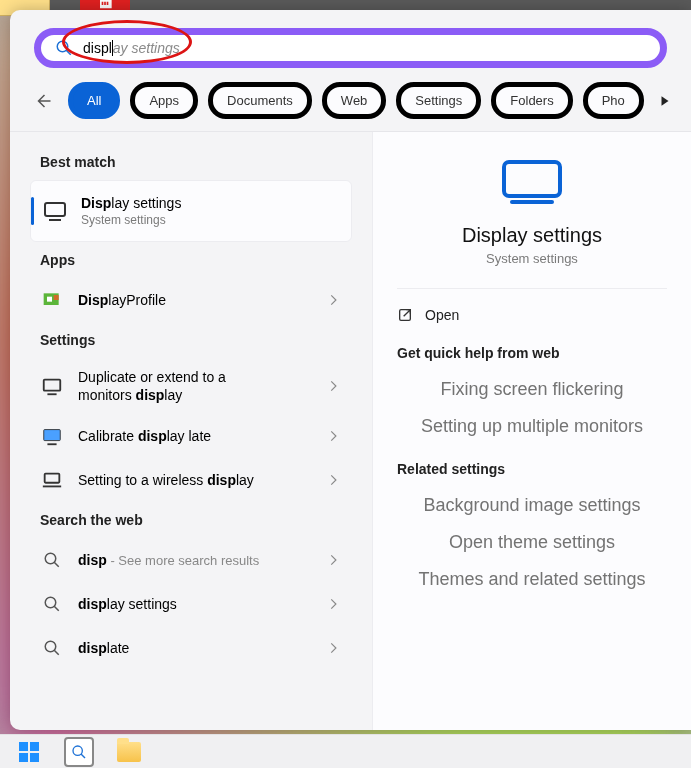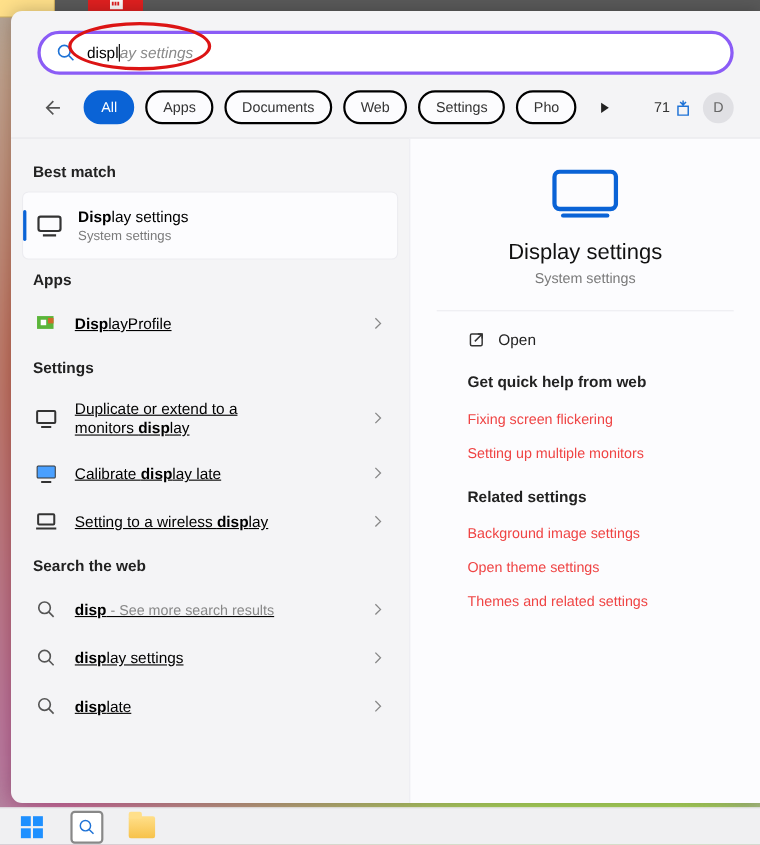--- a/index.html
+++ b/index.html
@@ -31,54 +31,54 @@
     background:#f4f4f6; border-radius:10px 0 0 10px;
     box-shadow: 0 0 16px rgba(0,0,0,.25);
     display:flex; flex-direction:column;
     overflow:hidden;
   }
   .searchbar-row {
     padding:18px 24px 10px 24px; position:relative;
   }
   .searchbox {
     background:#fff; border-radius:20px; height:40px; display:flex; align-items:center;
-    padding:0 14px; border:3px solid #8b5cf6; position:relative;
+    padding:0 14px; border:7px solid #8b5cf6; position:relative;
   }
   .searchbox .search-icon { width:18px; height:18px; color:#1e72d6; margin-right:10px; flex:none;}
   .searchbox .typed { font-size:14px; color:#000; }
   .searchbox .caret { display:inline-block; width:1px; height:16px; background:#000; vertical-align:middle; margin-left:0px;}
   .searchbox .ghost { font-size:14px; color:#8a8a8a;font-style:italic; }
   .annot-ellipse {
     position:absolute; top:10px; left:52px; width:130px; height:44px;
     border:3px solid #dc1414; border-radius:50%; pointer-events:none;
   }
 
   .tabs-row {
     display:flex; align-items:center; gap:10px; padding:4px 24px 12px 24px;
     border-bottom:1px solid #e6e6ea; background:#f4f4f6;
   }
   .back { width:26px; height:26px; display:flex; align-items:center; justify-content:center; color:#555; margin-right:6px;}
   .pill {
-    background:#fcfcfe; border:2px solid #000000; color:#333; font-size:13px;
+    background:#fcfcfe; border:5px solid #000000; color:#333; font-size:13px;
     padding:6px 14px; border-radius:18px; white-space:nowrap; cursor:pointer;
   }
   .pill.active { background:#0a63d6; color:#fff; border-color:#0a63d6; font-weight:500;}
   .tabs-row .play { margin-left:4px; width:24px; display:flex; justify-content:center;}
   .tabs-row .spacer { flex:1; }
   .tabs-row .points { display:flex; align-items:center; gap:4px; font-size:13px; color:#333;}
   .tabs-row .avatar {
     width:28px; height:28px; border-radius:50%; background:#e0e0e4; color:#666;
     display:flex; align-items:center; justify-content:center; font-size:13px;
   }
 
   .body {
     flex:1; display:flex; overflow:hidden;
   }
   .left {
-    width:362px; padding:12px 10px; overflow:hidden;
+    width:362px; padding:12px 20px; overflow:hidden;
   }
   .right {
     flex:1; background:#fcfcfe; border-left:1px solid #ececf0;
   }
 
   .section-title { font-size:14px; font-weight:600; color:#222; padding:10px 10px 10px 10px;}
   .bestmatch-card {
     background:#fcfcfe; border:1px solid #ececf0; border-radius:6px;
     display:flex; align-items:center; gap:14px; padding:14px 12px; position:relative;
   }
@@ -88,34 +88,34 @@
   .bm-icon { width:24px; height:24px; display:flex; align-items:center; justify-content:center;}
   .bm-text .title { font-size:14px; color:#000; }
   .bm-text .title b { font-weight:600; }
   .bm-text .sub { font-size:12px; color:#7a7a7a; margin-top:2px;}
 
   .row {
     display:flex; align-items:center; gap:14px; padding:10px 10px; border-radius:6px; cursor:pointer; position:relative;
   }
   .row .ic { width:24px; height:24px; display:flex; align-items:center; justify-content:center; flex:none;}
   .row .txt { font-size:14px; color:#222; flex:1; }
-  .row .txt .title { font-size:14px; color:#000; line-height:1.3;text-decoration:underline;}
+  .row .txt .title { font-size:14px; color:#000; line-height:1.3;}
   .row .txt .title b { font-weight:600;}
   .row .chev { width:16px; color:#888; flex:none;}
 
   .right-inner { padding:28px 24px 16px 24px; }
   .right-hero { display:flex; flex-direction:column; align-items:center; padding-bottom:22px; border-bottom:1px solid #ececf0;}
   .right-hero .hero-icon { width:60px; height:44px; margin-bottom:20px;}
   .right-hero .hero-title { font-size:20px; color:#111; font-weight:400;}
   .right-hero .hero-sub { font-size:13px; color:#7a7a7a; margin-top:4px;}
 
-  .right-sect { padding:18px 0 0 0;margin-left:28px; }
+  .right-sect { padding:18px 0 0 0; }
   .right-sect .open-row { display:flex; align-items:center; gap:12px; font-size:14px; color:#222; padding:0 0 18px 0;}
   .right-sect .lab { font-size:14px; font-weight:600; color:#222; padding:4px 0 10px 0;}
-  .right-sect .link { font-size:13px; color:#ef4444; padding:8px 0; cursor:pointer;}
+  .right-sect .link { font-size:18px; color:#737373; padding:8px 0; cursor:pointer;text-align:center;}
 
   
   .taskbar {
     position:absolute; bottom:0; left:0; right:0; height:34px; background:#f0f0f2;
     display:flex; align-items:center; gap:20px; padding:0 14px;
     border-top:1px solid #e2e2e4;
   }
   .tb-btn { width:30px; height:30px; display:flex; align-items:center; justify-content:center; border-radius:4px;}
   .tb-btn.border { border:2px solid #888; border-radius:4px; background:#fff;}
   .win-logo { display:grid; grid-template-columns:1fr 1fr; grid-template-rows:1fr 1fr; gap:2px; width:20px; height:20px;}
@@ -158,20 +158,21 @@
     <div class="back">
       <svg viewBox="0 0 24 24" width="18" height="18">
           <path fill="none" stroke="#555" stroke-width="2" d="M14 4l-8 8 8 8M6 12h16"></path>
         </svg>
     </div>
     <div class="pill active"><span>All</span></div>
     <div class="pill"><span>Apps</span></div>
     <div class="pill"><span>Documents</span></div>
     <div class="pill"><span>Web</span></div>
     <div class="pill"><span>Settings</span></div>
+    <div class="pill"><span>Folders</span></div>
     <div class="pill"><span>Pho</span></div>
     <div class="play">
       <svg viewBox="0 0 24 24" width="14" height="14">
           <path fill="#222" d="M6 4l12 8-12 8z"></path>
         </svg>
     </div>
     <div class="spacer"></div>
     <div class="points">
       <span>71</span>
       <svg viewBox="0 0 24 24" width="16" height="16">

